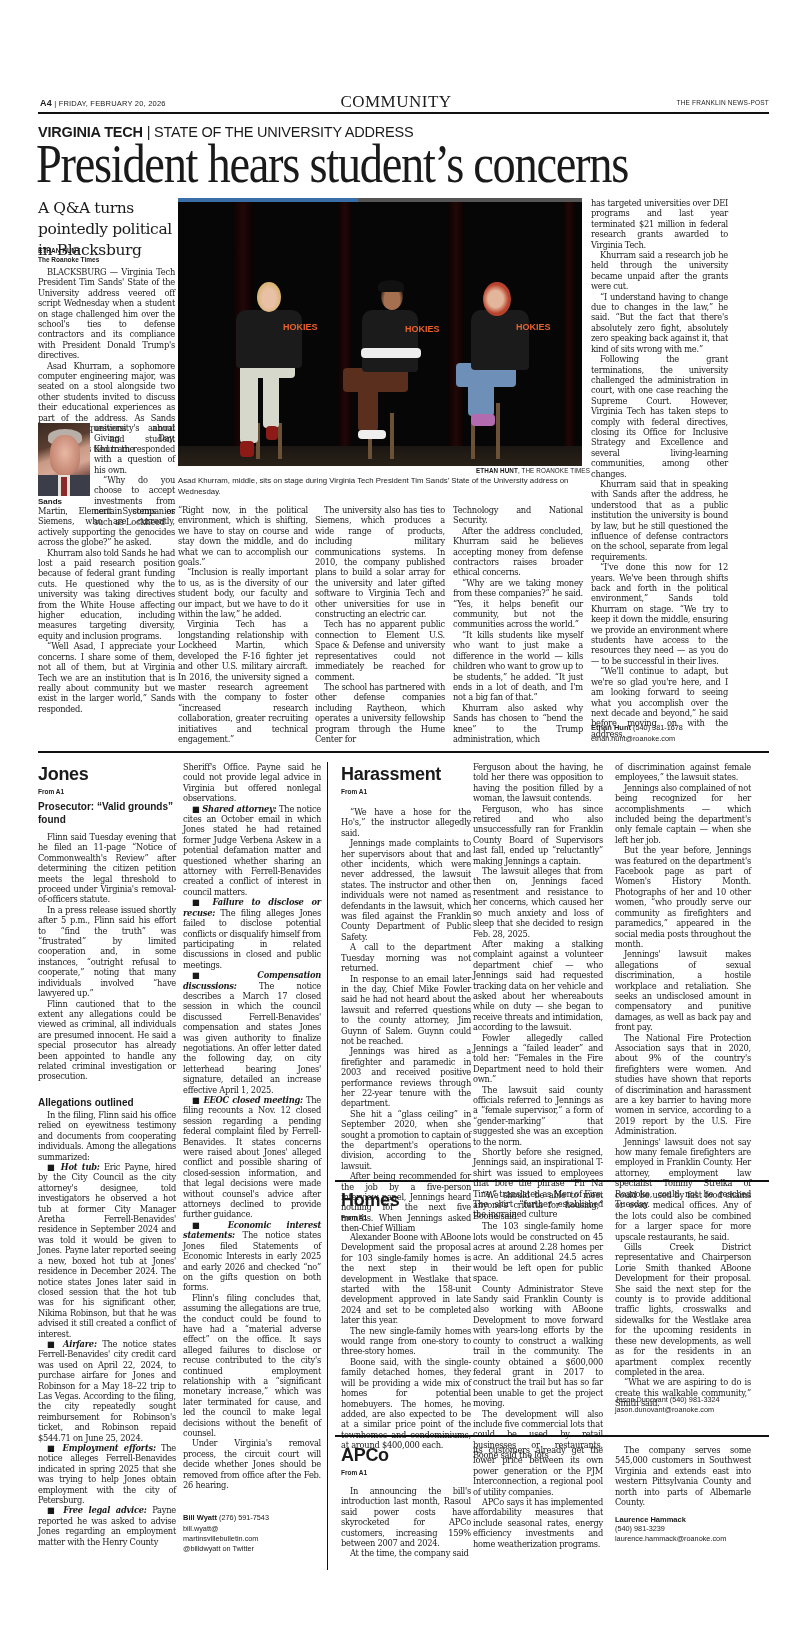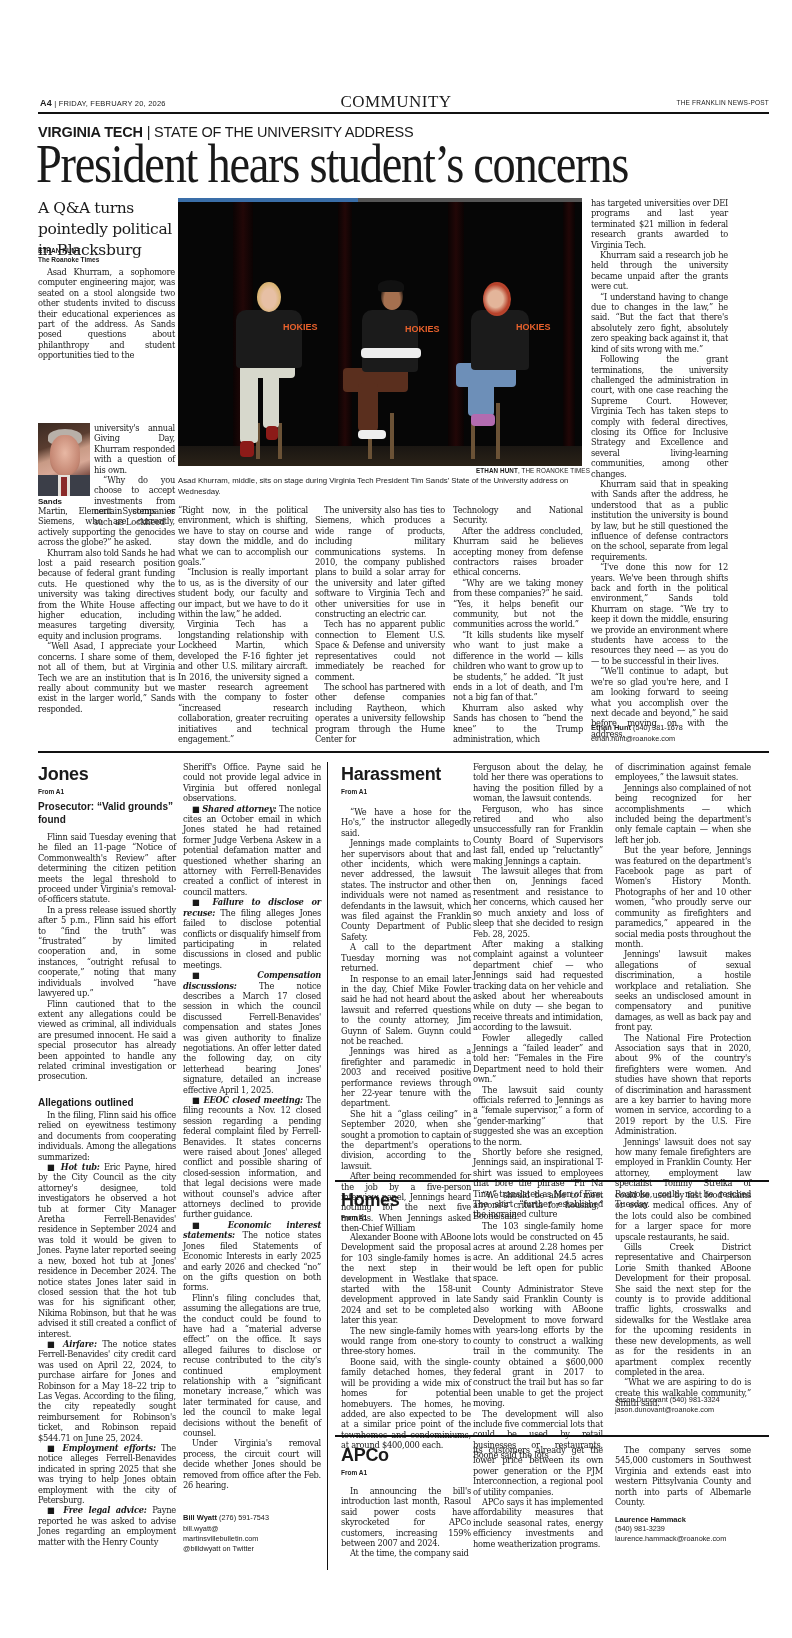--- a/index.html
+++ b/index.html
@@ -73,20 +73,21 @@
 <div class="abs rule-top"></div>
 
 <div class="abs kicker sans"><b>VIRGINIA TECH</b><span> | </span><span>STATE OF THE UNIVERSITY ADDRESS</span></div>
 <h1 class="abs headline serif">President hears student’s concerns</h1>
 
 <div class="abs deck">A Q&amp;A turns pointedly political in Blacksburg</div>
 <div class="abs byline-name sans">ETHAN HUNT</div>
 <div class="abs byline-org sans">The Roanoke Times</div>
 
 <div class="abs col" style="left:38px; top:267px; width:137px;">
+  <p>BLACKSBURG — Virginia Tech President Tim Sands' State of the University address veered off script Wednesday when a student on stage challenged him over the school's ties to defense contractors and its compliance with President Donald Trump's directives.</p>
   <p>Asad Khurram, a sophomore computer engineering major, was seated on a stool alongside two other students invited to discuss their educational experiences as part of the address. As Sands posed questions about philanthropy and student opportunities tied to the</p>
 </div>
 
 <div class="abs mugshot">
   <div class="mug-suit"></div>
     <div class="mug-shirt"></div>
     <div class="mug-tie"></div>
   <div class="mug-hair"></div>
     <div class="mug-face"></div>
 </div>
@@ -218,21 +219,21 @@
 <div class="abs col" style="left:341px; top:807px; width:130px;">
   <p>“We have a hose for the Ho's,” the instructor allegedly said.</p>
   <p>Jennings made complaints to her supervisors about that and other incidents, which were never addressed, the lawsuit states. The instructor and other individuals were not named as defendants in the lawsuit, which was filed against the Franklin County Department of Public Safety.</p>
   <p>A call to the department Tuesday morning was not returned.</p>
   <p>In response to an email later in the day, Chief Mike Fowler said he had not heard about the lawsuit and referred questions to the county attorney, Jim Guynn of Salem. Guynn could not be reached.</p>
   <p>Jennings was hired as a firefighter and paramedic in 2003 and received positive performance reviews through her 22-year tenure with the department.</p>
   <p>She hit a “glass ceiling” in September 2020, when she sought a promotion to captain of the department's operations division, according to the lawsuit.</p>
   <p>After being recommended for the job by a five-person interview panel, Jennings heard nothing for the next five months. When Jennings asked then-Chief William</p>
 </div>
 <div class="abs col" style="left:473px; top:762px; width:130px;">
-  <p class="noind">Ferguson about the delay, he told her there was operations to having the position filled by a woman, the lawsuit contends.</p>
+  <p class="noind">Ferguson about the having, he told her there was opposition to having the position filled by a woman, the lawsuit contends.</p>
   <p>Ferguson, who has since retired and who also unsuccessfully ran for Franklin County Board of Supervisors last fall, ended up “reluctantly” making Jennings a captain.</p>
   <p>The lawsuit alleges that from then on, Jennings faced resentment and resistance to her concerns, which caused her so much anxiety and loss of sleep that she decided to resign Feb. 28, 2025.</p>
   <p>After making a stalking complaint against a volunteer department chief — who Jennings said had requested tracking data on her vehicle and asked about her whereabouts while on duty — she began to receive threats and intimidation, according to the lawsuit.</p>
   <p>Fowler allegedly called Jennings a “failed leader” and told her: “Females in the Fire Department need to hold their own.”</p>
   <p>The lawsuit said county officials referred to Jennings as a “female supervisor,” a form of “gender-marking” that suggested she was an exception to the norm.</p>
   <p>Shortly before she resigned, Jennings said, an inspirational T-shirt was issued to employees that bore the phrase “Fir Na Tine,” translated as Men of Fire. The shirt “further established the ingrained culture</p>
 </div>
 <div class="abs col" style="left:615px; top:762px; width:136px;">
   <p class="noind">of discrimination against female employees,” the lawsuit states.</p>
   <p>Jennings also complained of not being recognized for her accomplishments — which included being the department's only female captain — when she left her job.</p>

